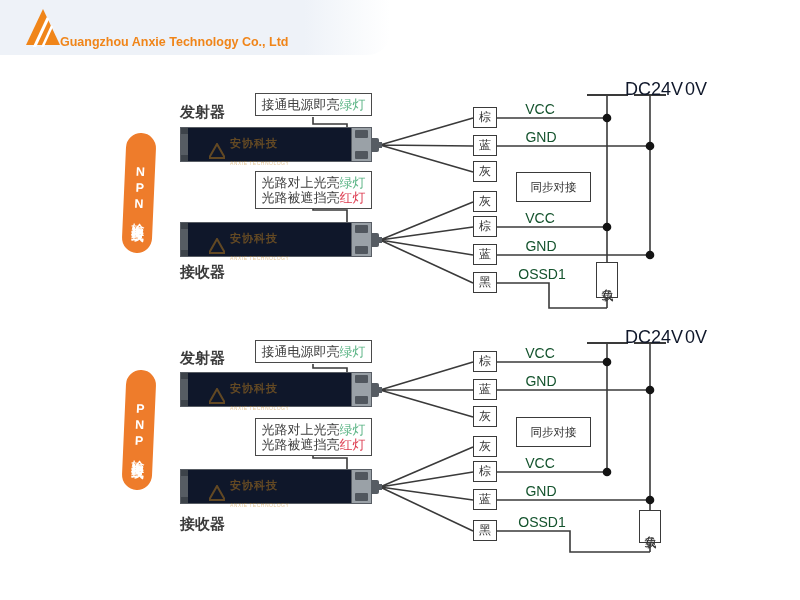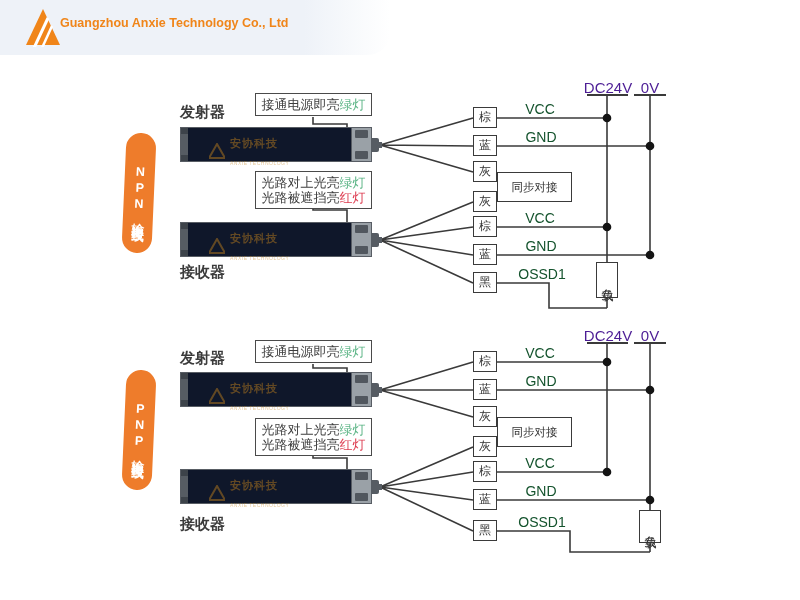--- a/index.html
+++ b/index.html
@@ -7,21 +7,21 @@
   body { font-family:"Liberation Sans","DejaVu Sans",sans-serif; }
   .stage { position:relative; width:800px; height:600px; background:#ffffff; overflow:hidden; }
 
   
   .header-bg { position:absolute; left:0; top:0; width:390px; height:55px;
     background:linear-gradient(90deg,#eef2f8 0%,#eef2f8 78%,rgba(238,242,248,0) 100%);
     border-radius:0 0 22px 0; }
   .logo { position:absolute; left:26px; top:7px; }
   .company-zh { position:absolute; left:60px; top:7px; font-size:19px; font-weight:bold;
     color:#4a535e; letter-spacing:0.5px; white-space:nowrap; }
-  .company-en { position:absolute; left:60px; top:16px; font-size:12.5px; font-weight:bold;
+  .company-en { position:absolute; left:60px; top:35px; font-size:12.5px; font-weight:bold;
     color:#f08519; white-space:nowrap; }
 
   
   .badge { position:absolute; left:124px; width:30px; height:120px; background:#ee7c2b;
     border-radius:15px; color:#fff; font-size:12.5px; font-weight:bold;
     writing-mode:vertical-rl; text-orientation:upright; letter-spacing:2px;
     display:flex; align-items:center; justify-content:center; transform:rotate(2.5deg); }
 
   
   .bar { position:absolute; left:180px; width:192px; height:35px; background:#0f172a;
@@ -43,27 +43,27 @@
 
   
   .callout { position:absolute; left:255px; width:117px; background:#fff; border:1.5px solid #4a4a4a;
     font-size:13px; color:#3d3d3d; text-align:center; line-height:15px; padding:3px 0; white-space:nowrap; }
   .green { color:#5cb586; }
   .red { color:#dd3c50; }
 
   
   .wbox { position:absolute; left:473px; width:24px; height:21px; background:#fff;
     border:1.5px solid #3a3a3a; font-size:12px; color:#333; display:flex; align-items:center; justify-content:center; }
-  .sync { position:absolute; left:497px; width:75px; background:#fff; border:1.6px solid #3a3a3a;
+  .sync { position:absolute; left:516px; width:75px; background:#fff; border:1.6px solid #3a3a3a;
     font-size:11.5px; color:#333; display:flex; align-items:center; justify-content:center; }
   .load { position:absolute; width:22px; background:#fff; border:1.6px solid #3a3a3a;
     font-size:12px; color:#333; writing-mode:vertical-rl; text-orientation:upright;
     display:flex; align-items:center; justify-content:center; letter-spacing:1px; }
   .sig { position:absolute; transform:translateX(-50%); font-size:14px; color:#14532d; white-space:nowrap; }
-  .rail { position:absolute; transform:translateX(-50%); font-size:15px; color:#4c1d95; white-space:nowrap; }
+  .rail { position:absolute; transform:translateX(-50%); font-size:18px; color:#0f172a; white-space:nowrap;margin-left:46px; }
 
   svg.wires { position:absolute; left:0; top:0; z-index:0; }
 </style>
 </head>
 <body>
 
 <div class="stage">
 
   <svg class="wires" width="800" height="600" viewBox="0 0 800 600">
     <g stroke="#3a3a3a" stroke-width="1.6" fill="none">

